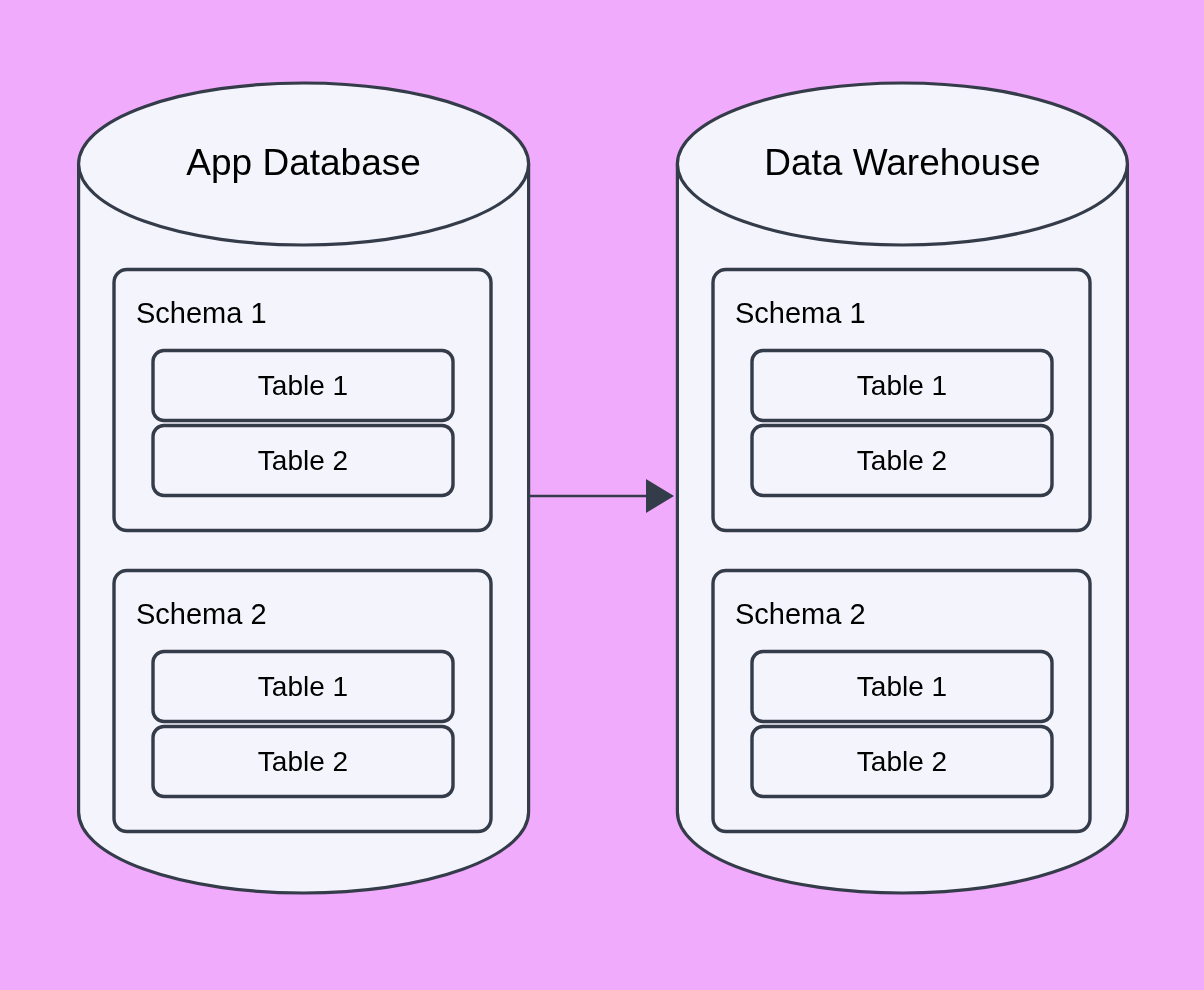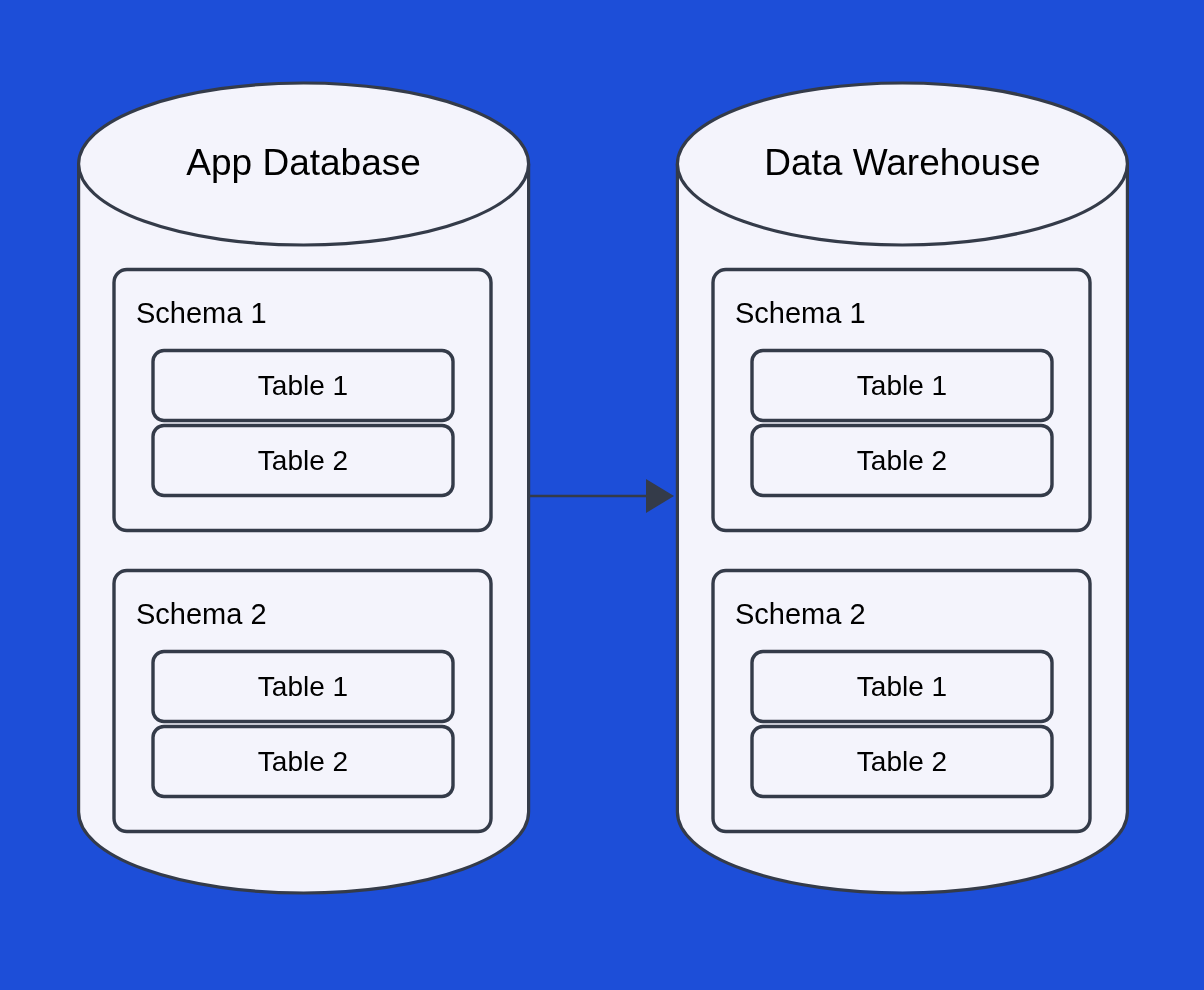--- a/index.html
+++ b/index.html
@@ -7,21 +7,21 @@
     padding: 0;
     background: #ffffff;
   }
   body {
     font-family: "Liberation Sans", sans-serif;
   }
   #canvas {
     position: relative;
     width: 1204px;
     height: 990px;
-    background: #1d4ed8;
+    background: #f0abfc;
     overflow: hidden;
   }
   #diagram-svg {
     position: absolute;
     left: 0;
     top: 0;
     width: 1204px;
     height: 990px;
   }
   .cyl-shape {

